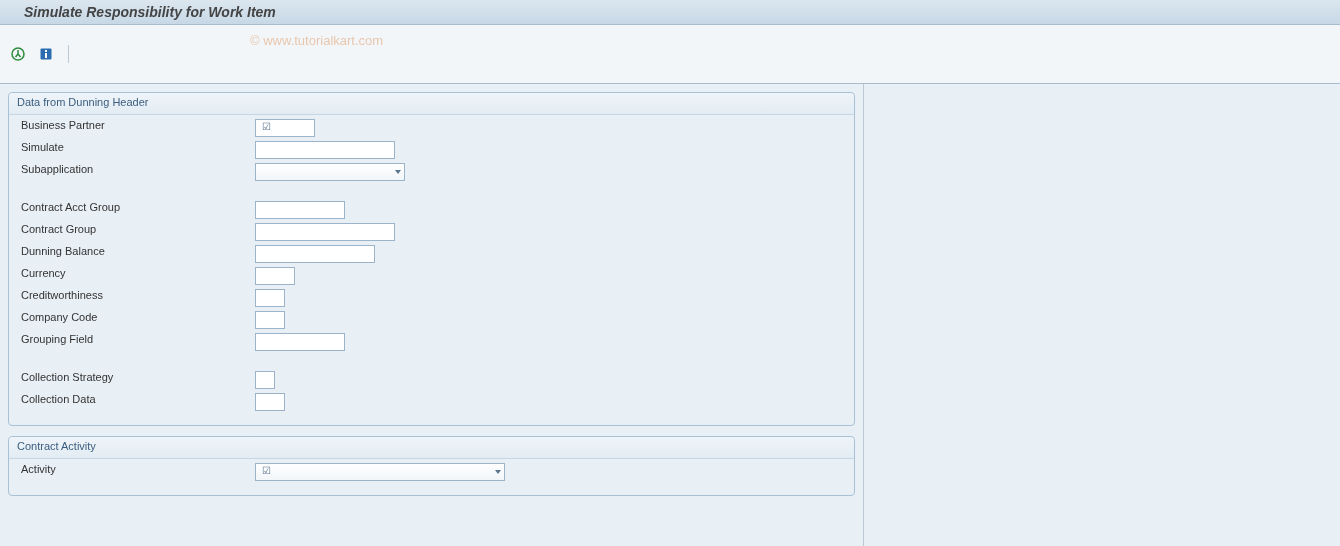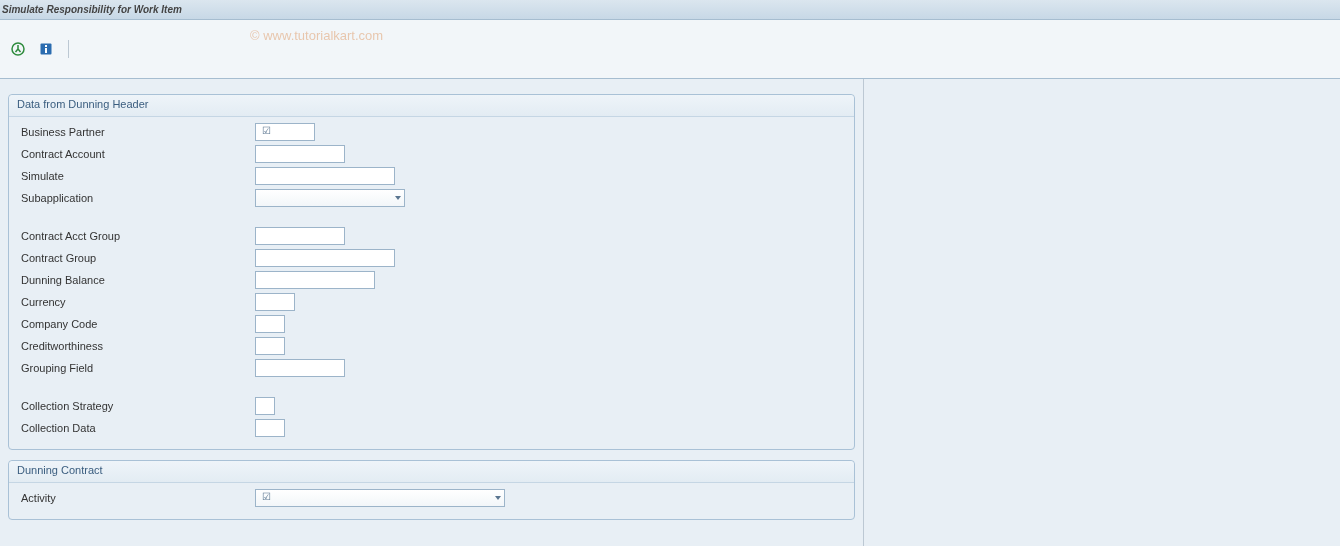--- a/index.html
+++ b/index.html
@@ -9,22 +9,22 @@
       background: #f5f5f5;
       color: #333;
       width: 1340px;
       height: 546px;
       overflow: hidden;
     }
     
     .title-bar {
       background: linear-gradient(#dbe6ef, #c7d8e6);
       border-bottom: 1px solid #a6bdd0;
-      padding: 4px 2px;
-      font-size: 10px;
+      padding: 4px 24px;
+      font-size: 14px;
       font-weight: bold;
       font-style: italic;
       color: #444;
     }
     
     .toolbar {
       background: #f2f6f9;
       border-bottom: 1px solid #a6bdd0;
       padding: 19px 8px;
       display: flex;
@@ -72,34 +72,33 @@
       flex: 1;
       background: #e8eff5;
     }
     
     .group {
       border: 1px solid #a9c1d6;
       border-radius: 4px;
       background: #e8eff5;
       margin-bottom: 10px;
       padding-bottom: 6px;
-      margin-top: 7px;
     }
     .group-hdr {
       font-size: 11px;
       color: #3a5d7f;
       padding: 3px 8px 6px 8px;
       border-bottom: 1px solid #c5d6e4;
       background: linear-gradient(#eef4f9, #e3ecf3);
       border-radius: 4px 4px 0 0;
     }
     .rows { padding: 4px 8px; }
     .row {
       display: flex;
-      align-items: center;
+      align-items: flex-start;
       height: 22px;
       gap: 8px;
     }
     .row.spacer { height: 16px; }
     .lbl {
       flex: 0 0 230px;
       color: #333;
       padding-left: 4px;
     }
     .ctl {
@@ -191,26 +190,20 @@
         <div class="row">
           <div class="lbl">Business Partner</div>
           <div class="ctl">
             <span class="input-wrap">
               <input class="txt w60" type="text" value="" style="">
               <span class="req-tick">☑</span>
             </span>
           </div>
         </div>
 
-        <div class="row">
-          <div class="lbl">Contract Account</div>
-          <div class="ctl">
-            <input class="txt w90" type="text" value="" style="">
-          </div>
-        </div>
 
         <div class="row">
           <div class="lbl">Simulate</div>
           <div class="ctl">
             <input class="txt w140" type="text" value="" style="">
           </div>
         </div>
 
         <div class="row">
           <div class="lbl">Subapplication</div>
@@ -247,28 +240,28 @@
         </div>
 
         <div class="row">
           <div class="lbl">Currency</div>
           <div class="ctl">
             <input class="txt w40" type="text" value="" style="">
           </div>
         </div>
 
         <div class="row">
+          <div class="lbl">Creditworthiness</div>
+          <div class="ctl">
+            <input class="txt w30" type="text" value="" style="">
+          </div>
+        </div>
+
+        <div class="row">
           <div class="lbl">Company Code</div>
-          <div class="ctl">
-            <input class="txt w30" type="text" value="" style="">
-          </div>
-        </div>
-
-        <div class="row">
-          <div class="lbl">Creditworthiness</div>
           <div class="ctl">
             <input class="txt w30" type="text" value="" style="">
           </div>
         </div>
 
         <div class="row">
           <div class="lbl">Grouping Field</div>
           <div class="ctl">
             <input class="txt w90" type="text" value="" style="">
           </div>
@@ -287,21 +280,21 @@
           <div class="lbl">Collection Data</div>
           <div class="ctl">
             <input class="txt w30" type="text" value="" style="">
           </div>
         </div>
 
       </div>
     </div>
 
     <div class="group">
-      <div class="group-hdr">Dunning Contract</div>
+      <div class="group-hdr">Contract Activity</div>
       <div class="rows">
 
         <div class="row">
           <div class="lbl">Activity</div>
           <div class="ctl">
             <span class="sel-wrap">
               <select class="sel w250">
                 <option></option>
               </select>
               <span class="req-tick">☑</span>

